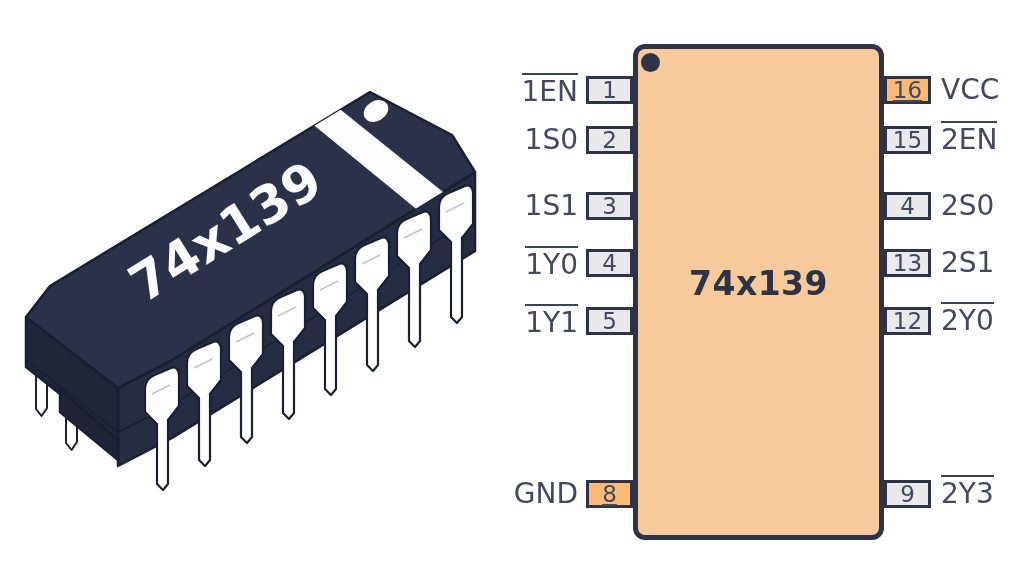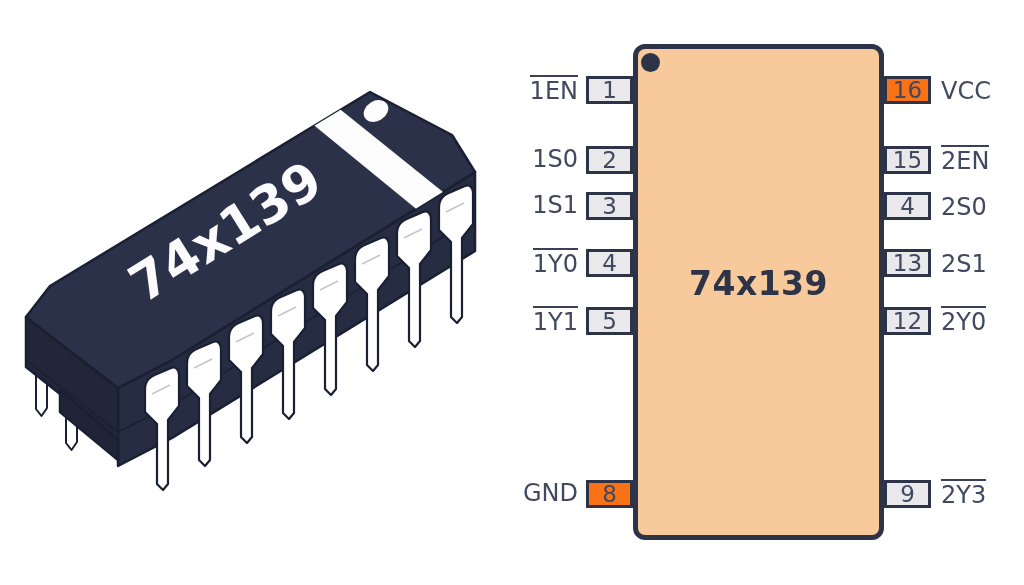--- a/index.html
+++ b/index.html
@@ -23,26 +23,26 @@
     position:absolute;left:633px;top:264px;width:251px;text-align:center;
     font-size:33px;font-weight:bold;color:#2e3447;letter-spacing:0.5px;
   }
   .prow{position:absolute;left:0;width:1024px;height:28px;}
   .pbox{
     position:absolute;top:0;width:47px;height:28px;box-sizing:border-box;
     border:3px solid #2e3447;background:#e9e9ec;
     display:flex;align-items:center;justify-content:center;
     font-size:23px;color:#414860;
   }
-  .pbox.hl{background:#f97316;}
+  .pbox.hl{background:#fdba74;text-decoration:underline;}
   .pbox.bleft{left:586px;}
   .pbox.bright{left:884px;}
   .plabel{
     position:absolute;top:0;height:28px;display:flex;align-items:center;
-    font-size:24px;color:#414860;white-space:nowrap;
+    font-size:28px;color:#414860;white-space:nowrap;
   }
   .plabel.lleft{right:446px;justify-content:flex-end;}
   .plabel.lright{left:941px;justify-content:flex-start;align-items:flex-end;}
   .lab{display:inline-block;line-height:1.05;}
   .lab.ov{border-top:2.5px solid #3a4055;padding-top:2px;}
 </style>
 </head>
 <body>
 
 <div class="stage">
@@ -109,21 +109,21 @@
           <span>1</span>
         </span>
       <span class="pbox bright hl">
           <span>16</span>
         </span>
       <span class="plabel lright">
           <span class="lab">VCC</span>
         </span>
     </div>
 
-    <div class="prow" style="top:146px">
+    <div class="prow" style="top:126px">
       <span class="plabel lleft">
           <span class="lab">1S0</span>
         </span>
       <span class="pbox bleft">
           <span>2</span>
         </span>
       <span class="pbox bright">
           <span>15</span>
         </span>
       <span class="plabel lright">

